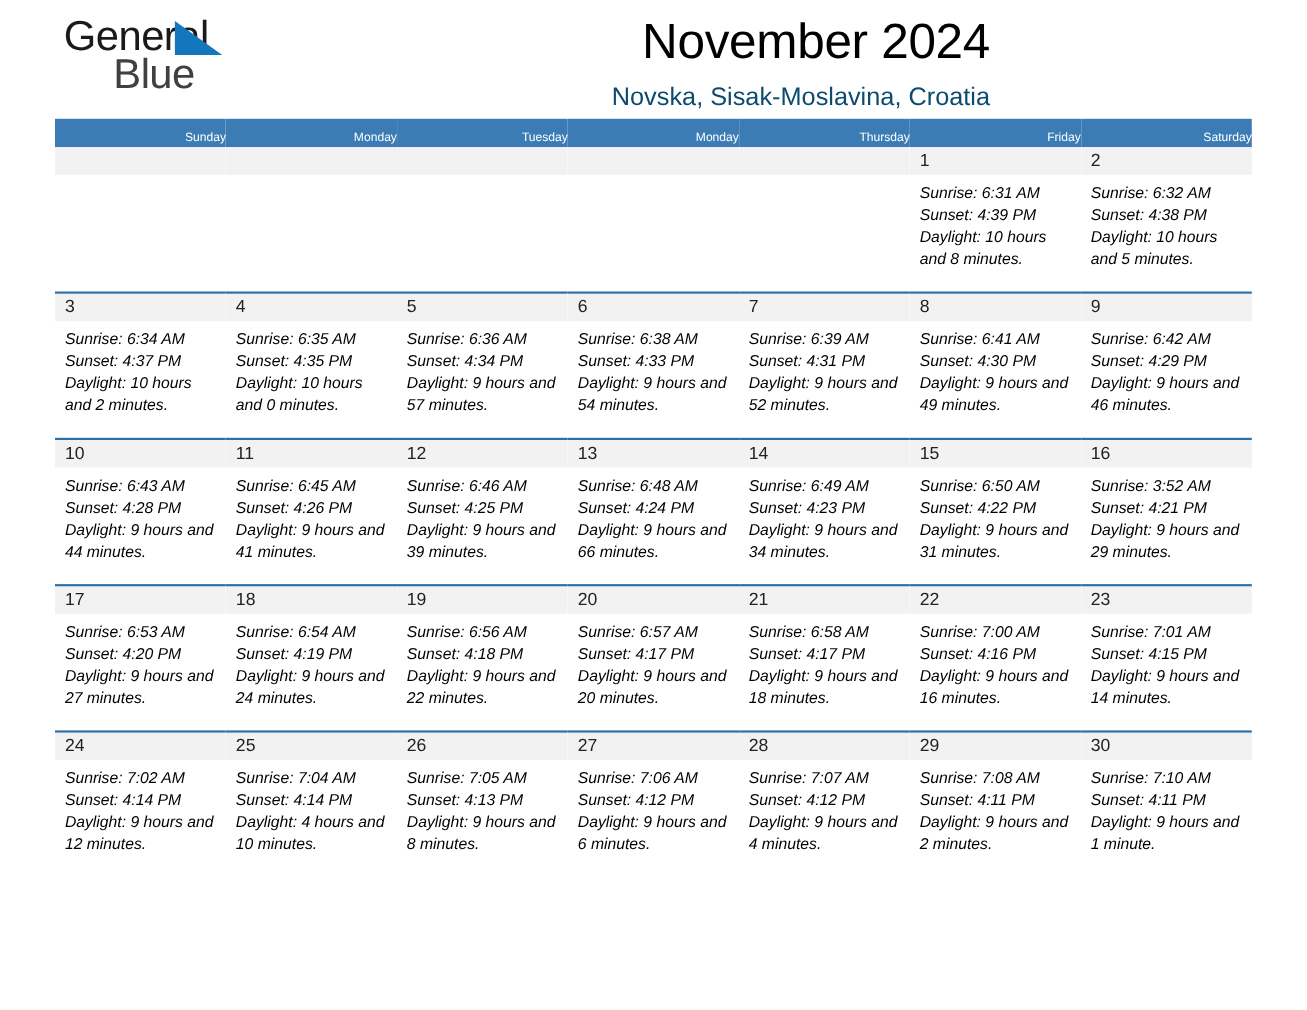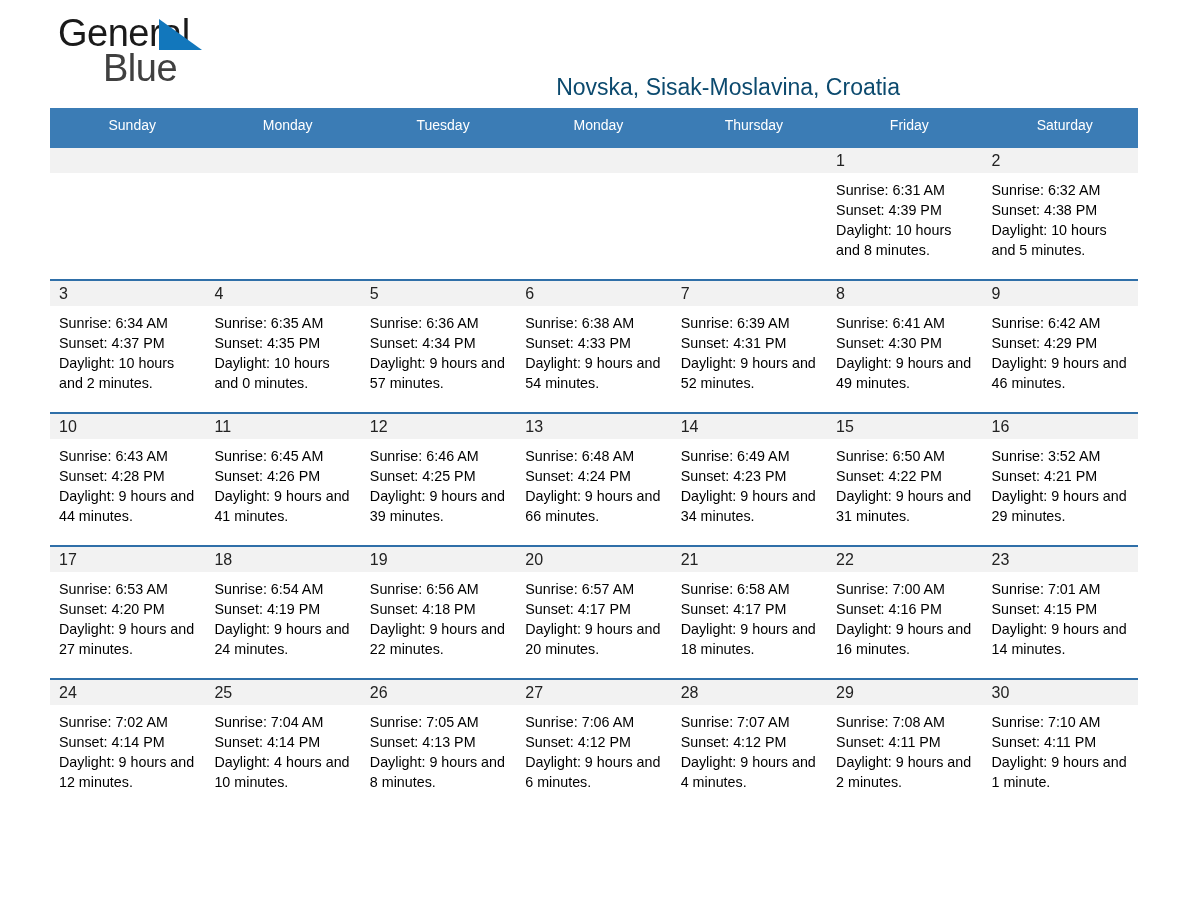--- a/index.html
+++ b/index.html
@@ -86,24 +86,24 @@
   
   .calendar {
     width: 1088px;
     border-collapse: collapse;
     table-layout: fixed;
   }
   .calendar th {
     background: #3b7cb5;
     color: #ffffff;
     font-weight: normal;
-    font-size: 14px;
+    font-size: 11px;
     line-height: 18px;
-    text-align: center;
-    padding: 8px 0 14px 9px;
+    text-align: right;
+    padding: 8px 0 0 9px;
     height: 16px;
     border: none;
   }
   .calendar td {
     vertical-align: top;
     padding: 0;
     width: 155.4px;
     border: none;
     background: #ffffff;
   }
@@ -125,35 +125,37 @@
     font-size: 16px;
     line-height: 22px;
     color: #222;
   }
   .cell.empty .daynum-band { color: transparent; }
   .cell-body {
     padding: 7px 8px 0 9px;
     font-size: 14.3px;
     line-height: 20px;
     color: #000;
+    font-style: italic;
   }
   .cell-body div { white-space: nowrap; }
   .cell-body .wrap { white-space: normal; }
 </style>
 </head>
 <body>
 
 <div class="page">
 
   <div class="masthead">
     <div class="logo">
       <span class="logo-general">General</span>
       <span class="logo-tri"></span>
       <span class="logo-blue">Blue</span>
     </div>
+    <div class="month-title">November 2024</div>
     <div class="location">Novska, Sisak-Moslavina, Croatia</div>
   </div>
 
   <table class="calendar">
     <thead>
       <tr>
         <th>Sunday</th>
         <th>Monday</th>
         <th>Tuesday</th>
         <th>Monday</th>

